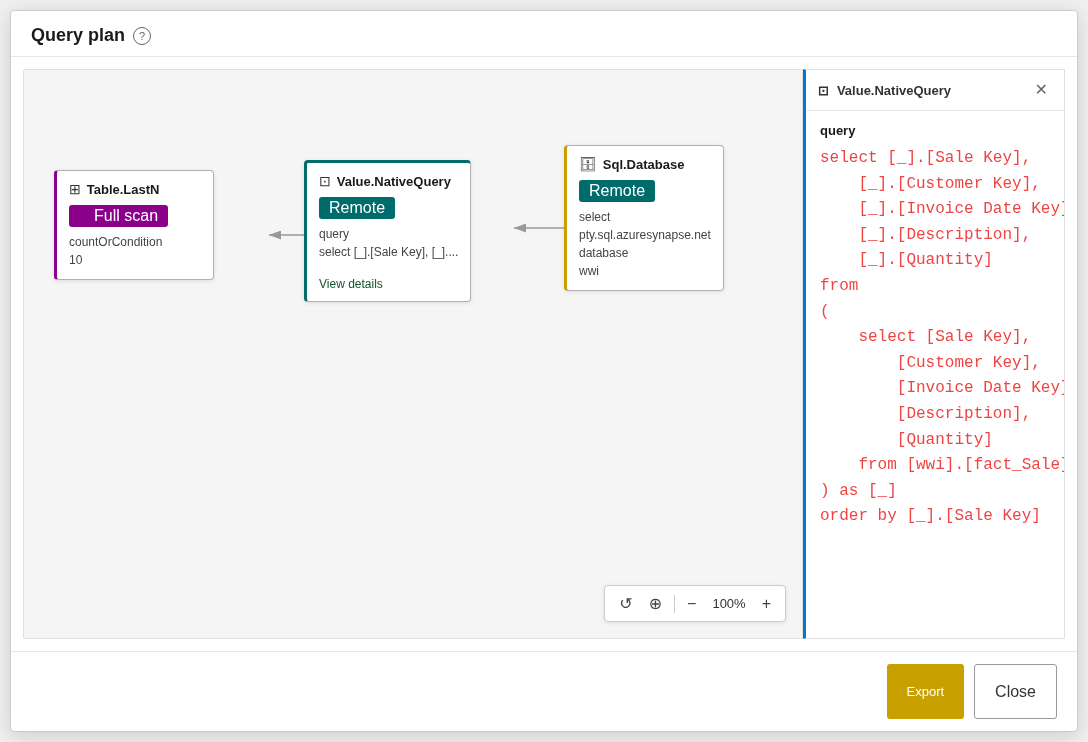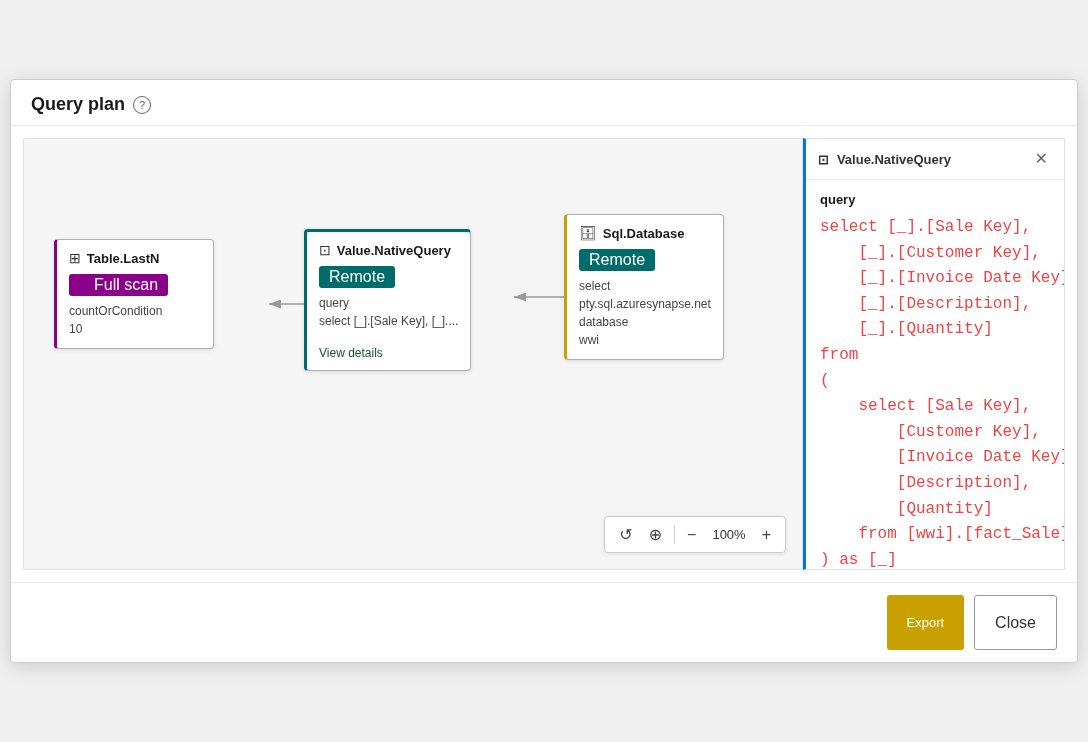--- a/index.html
+++ b/index.html
@@ -8,21 +8,21 @@
       font-family: 'Segoe UI', Arial, sans-serif;
       font-size: 13px;
       color: #333;
       display: flex;
       align-items: center;
       justify-content: center;
       min-height: 100vh;
     }
     .dialog {
       width: 1068px;
-      height: 584px;
+      height: 722px;
       background: #fff;
       border: 1px solid #ccc;
       border-radius: 4px;
       display: flex;
       flex-direction: column;
       box-shadow: 0 4px 20px rgba(0,0,0,0.15);
       overflow: hidden;
     }
     .dialog-header {
       padding: 14px 20px 10px 20px;

